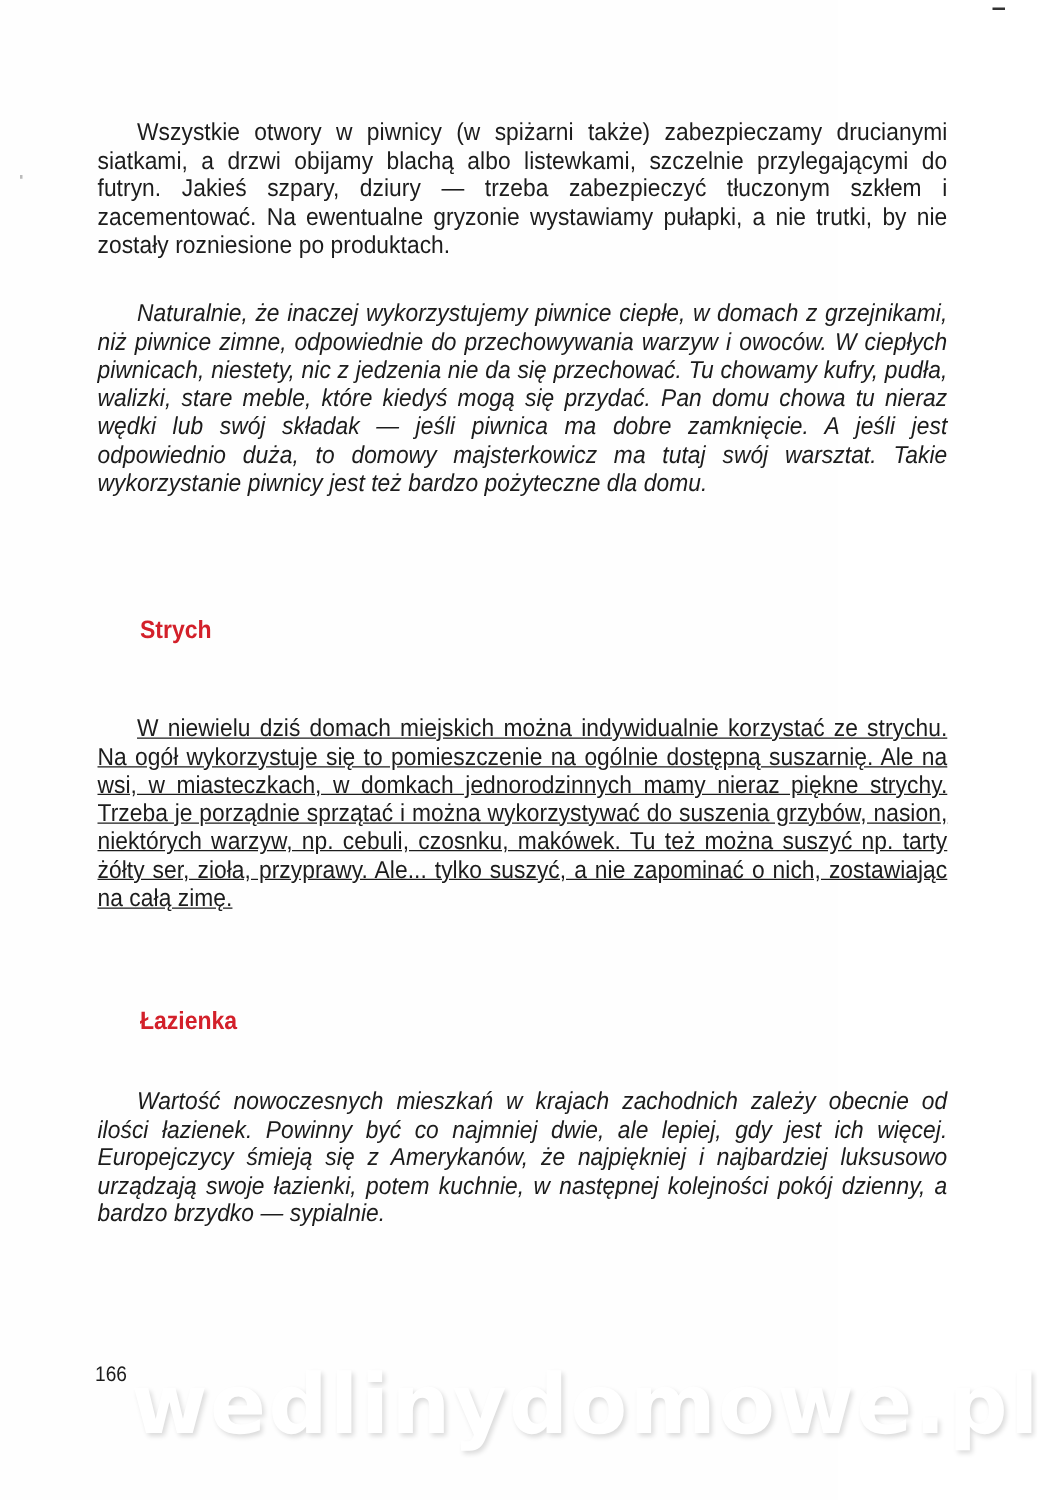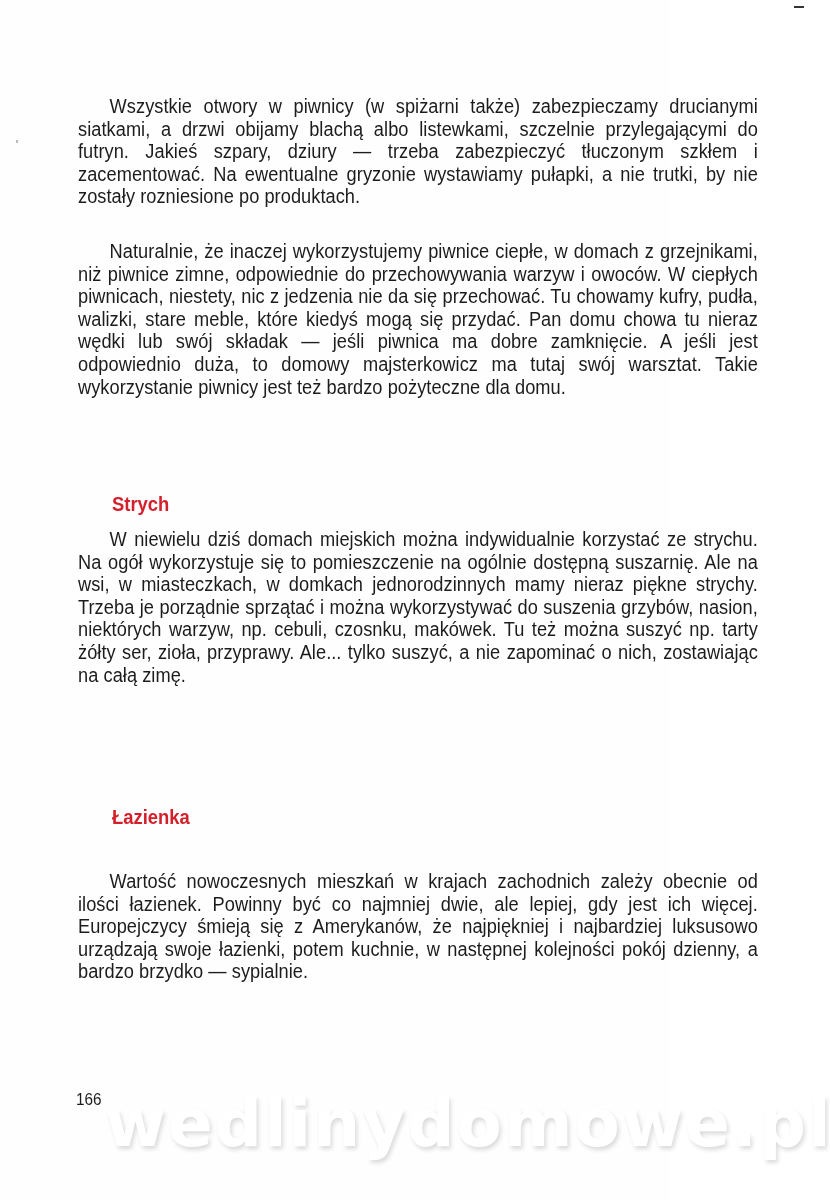--- a/index.html
+++ b/index.html
@@ -35,31 +35,31 @@
 <body>
 
 <div class="page">
   <div class="mark-top"></div>
   <div class="mark-left"></div>
 
   <div class="block" style="top:95px;">
     <p class="para">Wszystkie otwory w piwnicy (w spiżarni także) zabezpieczamy drucianymi siatkami, a drzwi obijamy blachą albo listewkami, szczelnie przylegającymi do futryn. Jakieś szpary, dziury — trzeba zabezpieczyć tłuczonym szkłem i zacementować. Na ewentualne gryzonie wystawiamy pułapki, a nie trutki, by nie zostały rozniesione po produktach.</p>
   </div>
 
-  <div class="block" style="top:240px;">
+  <div class="block" style="top:240px;font-style:italic;">
     <p class="para">Naturalnie, że inaczej wykorzystujemy piwnice ciepłe, w domach z grzejnikami, niż piwnice zimne, odpowiednie do przechowywania warzyw i owoców. W ciepłych piwnicach, niestety, nic z jedzenia nie da się przechować. Tu chowamy kufry, pudła, walizki, stare meble, które kiedyś mogą się przydać. Pan domu chowa tu nieraz wędki lub swój składak — jeśli piwnica ma dobre zamknięcie. A jeśli jest odpowiednio duża, to domowy majsterkowicz ma tutaj swój warsztat. Takie wykorzystanie piwnicy jest też bardzo pożyteczne dla domu.</p>
   </div>
 
   <div class="heading" style="top:493px;">Strych</div>
 
-  <div class="block" style="top:528px;">
+  <div class="block" style="top:572px;text-decoration:underline;">
     <p class="para">W niewielu dziś domach miejskich można indywidualnie korzystać ze strychu. Na ogół wykorzystuje się to pomieszczenie na ogólnie dostępną suszarnię. Ale na wsi, w miasteczkach, w domkach jednorodzinnych mamy nieraz piękne strychy. Trzeba je porządnie sprzątać i można wykorzystywać do suszenia grzybów, nasion, niektórych warzyw, np. cebuli, czosnku, makówek. Tu też można suszyć np. tarty żółty ser, zioła, przyprawy. Ale... tylko suszyć, a nie zapominać o nich, zostawiając na całą zimę.</p>
   </div>
 
   <div class="heading" style="top:806px;">Łazienka</div>
 
-  <div class="block" style="top:870px;">
+  <div class="block" style="top:870px;font-style:italic;">
     <p class="para">Wartość nowoczesnych mieszkań w krajach zachodnich zależy obecnie od ilości łazienek. Powinny być co najmniej dwie, ale lepiej, gdy jest ich więcej. Europejczycy śmieją się z Amerykanów, że najpiękniej i najbardziej luksusowo urządzają swoje łazienki, potem kuchnie, w następnej kolejności pokój dzienny, a bardzo brzydko — sypialnie.</p>
   </div>
 
   <div class="watermark">wedlinydomowe.pl</div>
   <div class="page-number">166</div>
 </div>
 
 </body></html>

